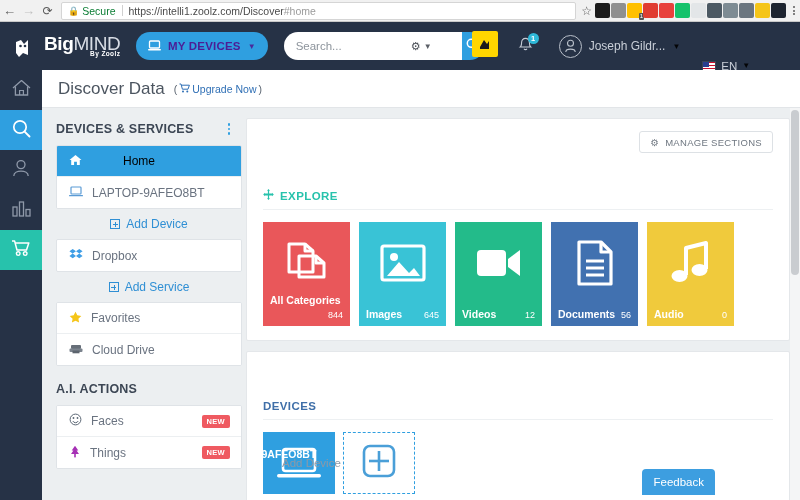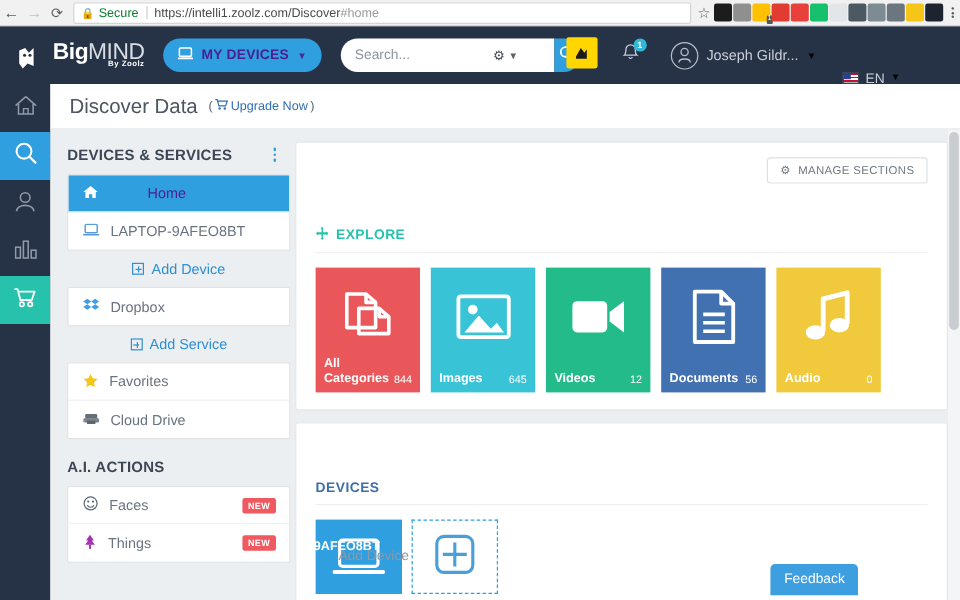--- a/index.html
+++ b/index.html
@@ -79,21 +79,21 @@
   #bell{ margin-left:34px; position:relative; color:#c6ccd6; font-size:15px; cursor:pointer;}
   #bell-badge{
     position:absolute; top:-4px; right:-6px; background:#2fb8d8; color:#fff; font-size:7.5px;
     min-width:11px; height:11px; border-radius:6px; display:flex; align-items:center;
     justify-content:center; padding:0 2px; font-weight:bold;
   }
   #user{ margin-left:26px; display:flex; align-items:center; gap:7px; cursor:pointer;}
   #avatar{ width:23px; height:23px; border:1.3px solid #b9c0ca; border-radius:50%;
     display:flex; align-items:center; justify-content:center;}
   #user .uname{ color:#c9cfd8; font-size:12px;}
-  #lang{ margin-left:22px; display:flex; align-items:flex-start; gap:5px; cursor:pointer;margin-top:39px;}
+  #lang{ margin-left:22px; display:flex; align-items:center; gap:5px; cursor:pointer;margin-top:39px;}
   .flag{ width:14px; height:10px; position:relative; overflow:hidden; border:.5px solid #3a4558;}
   .flag .stripes{ position:absolute; inset:0;
     background:repeating-linear-gradient(#c8102e 0 1.4px, #fff 1.4px 2.8px);}
   .flag .canton{ position:absolute; left:0; top:0; width:6px; height:5.6px; background:#2a3f8f;}
   #lang .lt{ color:#c9cfd8; font-size:11.5px;}
 
   
   #rail{
     position:absolute; left:0; top:70px; width:42px; bottom:0; background:#263246;
   }
@@ -134,21 +134,21 @@
   }
   .side-head.second{ margin-top:16px; }
   .vkebab{ display:flex; flex-direction:column; gap:2px; cursor:pointer;}
   .vkebab i{ width:2.5px; height:2.5px; background:#2f9fe0; border-radius:50%;}
   .side-list{ border:1px solid #dfe3e7; border-radius:2px; overflow:hidden; background:#fff;}
   .side-item{
     height:31px; display:flex; align-items:center; padding-left:12px; gap:9px;
     font-size:12px; color:#6a7380; background:#fff; border-bottom:1px solid #eceff1; cursor:pointer;
   }
   .side-item:last-child{ border-bottom:none;}
-  .side-item.sel{ background:#2f9fe0; color:#4c1d95; font-weight:normal;gap:41px;}
+  .side-item.sel{ background:#2f9fe0; color:#000000; font-weight:normal;gap:41px;}
   .side-sub{
     height:30px; display:flex; align-items:center; justify-content:center; gap:6px;
     font-size:12px; color:#2f8fd4; background:#eceff1; cursor:pointer;
   }
   .plusbox{ width:10px; height:10px; border:1px solid #2f8fd4; position:relative; display:inline-block;}
   .plusbox::before,.plusbox::after{ content:""; position:absolute; background:#2f8fd4;}
   .plusbox::before{ left:1.5px; right:1.5px; top:4px; height:1px;}
   .plusbox::after{ top:1.5px; bottom:1.5px; left:4px; width:1px;}
   .side-group{ margin-bottom:0; }
   .badge-new{
@@ -178,21 +178,21 @@
     width:87px; height:104px; position:relative; cursor:pointer; color:#fff;
     display:flex; align-items:center; justify-content:center;
   }
   .tile .tile-ico{ margin-bottom:18px; }
   .tile-foot{
     position:absolute; left:0; right:0; bottom:0; padding:0 7px 6px 7px;
     display:flex; align-items:flex-end; justify-content:space-between; gap:4px;
   }
   .tile-name{ font-size:10.5px; font-weight:bold; }
   .tile-count{ font-size:9px; }
-  .tile.wrapfoot .tile-foot{ flex-direction:row; align-items:flex-start;justify-content:space-between; }
+  .tile.wrapfoot .tile-foot{ flex-direction:column; align-items:flex-start;justify-content:space-between; }
   .tile.wrapfoot .tile-count{ align-self:flex-end; }
 
   #panel-devices{ margin-top:10px; padding:12px 16px 14px 16px; }
   .dev-row{ display:flex; gap:8px; margin-top:12px; align-items:flex-start; position:relative;}
   #dev-card{
     width:72px; height:62px; background:#2f9fe0; position:relative; cursor:pointer;
     color:#fff; overflow:visible;
   }
   #dev-card .dev-name{ position:absolute; left:-12px; top:16px; font-size:10.5px; font-weight:bold; white-space:nowrap;}
   #dev-card .dev-count{ position:absolute; left:-12px; top:35px; font-size:10.5px;}

